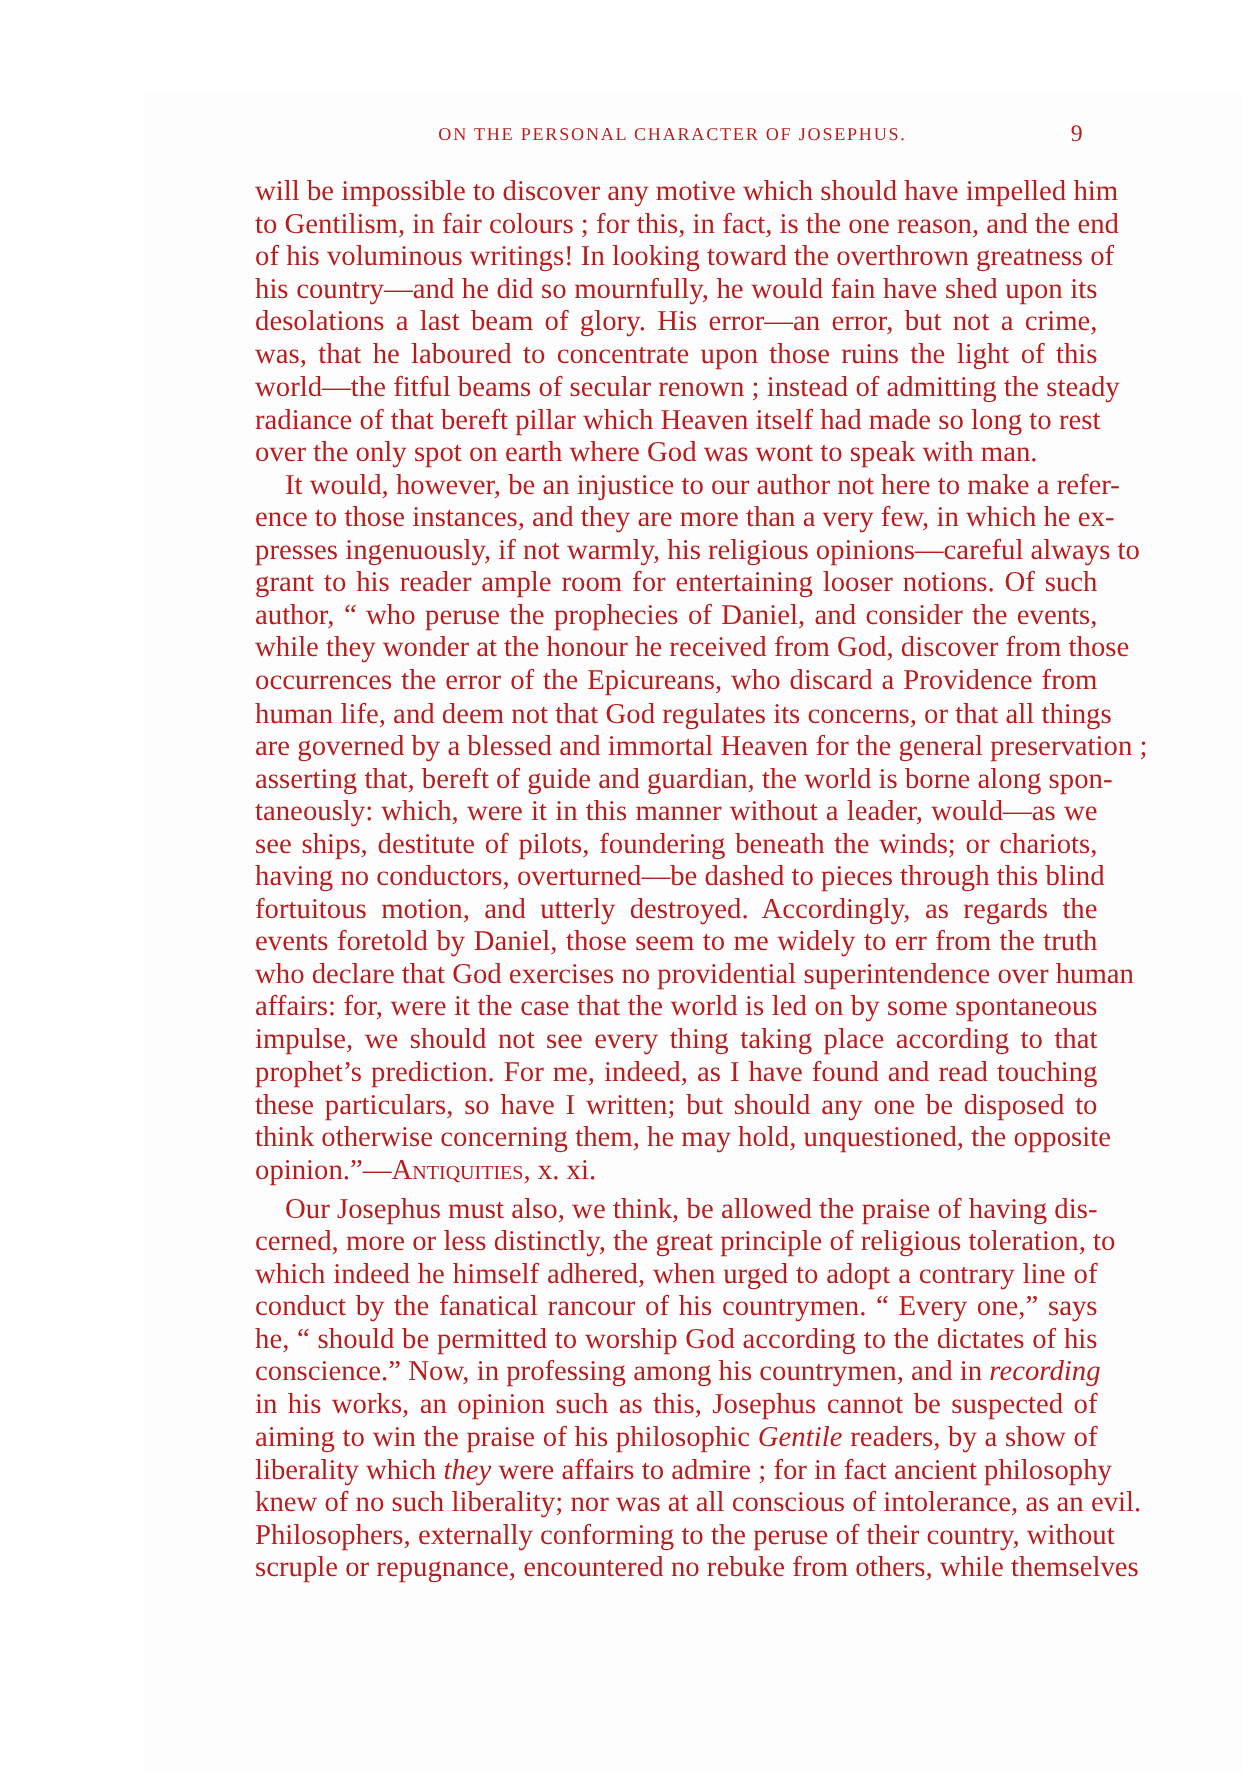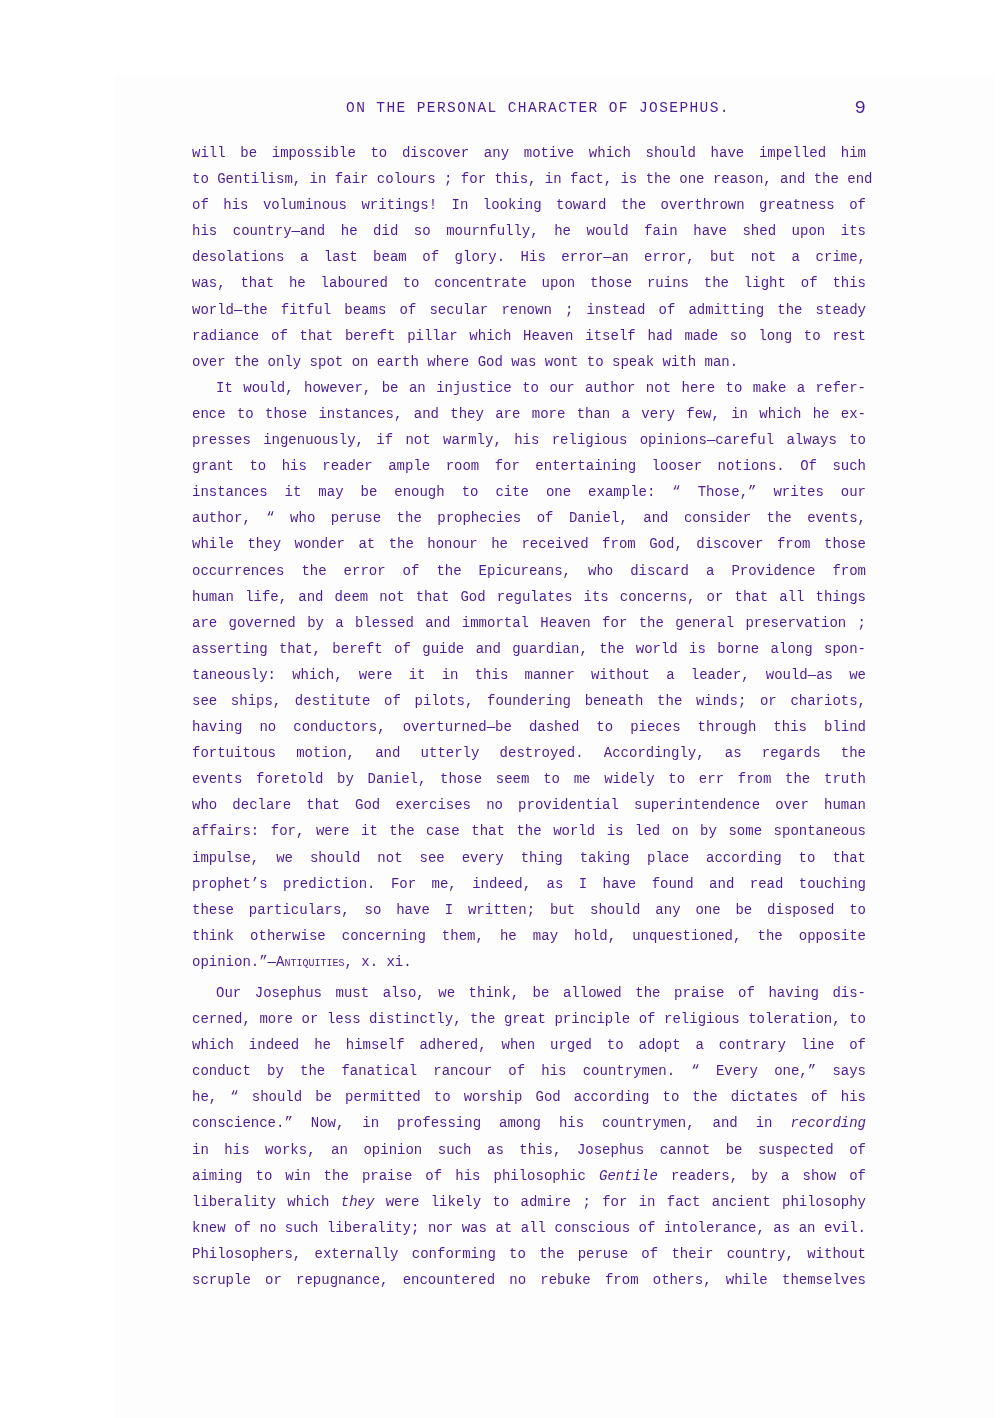--- a/index.html
+++ b/index.html
@@ -1,39 +1,39 @@
 <!DOCTYPE html>
 <html><head>
   <meta charset="utf-8">
   <style>
     html, body { margin: 0; padding: 0; background: #ffffff; }
     body { width: 1000px; height: 1418px; position: relative; overflow: hidden; }
     .page {
       position: absolute; left: 0; top: 0; width: 864px; height: 1418px;
-      background: #ffffff; color: #4c1d95;
-      font-family: Liberation Mono, monospace;
+      background: #ffffff; color: #b91c1c;
+      font-family: Liberation Serif, serif;
     }
     .scan-area {
       position: absolute; left: 115px; top: 75px; width: 880px; height: 1343px;
       background: #fdfdfd;
     }
     .running-head {
       position: absolute; left: 192px; top: 100px; width: 674px; height: 22px;
     }
     .running-title {
       position: absolute; left: 0; right: 0; top: 0; text-align: center;
       font-size: 14.5px; letter-spacing: 1.4px; font-variant: small-caps;
       text-transform: uppercase; padding-left: 18px;
     }
     .page-number {
       position: absolute; right: 0; top: -3px; font-size: 19px;
     }
     .body-text {
-      position: absolute; left: 192px; top: 140px; width: 674px;
-      font-size: 14px; line-height: 26.1px; text-align: justify;
+      position: absolute; left: 204px; top: 140px; width: 674px;
+      font-size: 23px; line-height: 26.1px; text-align: justify;
     }
     .line {
       display: block; text-align: justify; text-align-last: justify;
       white-space: nowrap; height: 26.1px; overflow: visible;
     }
     .line.last { text-align-last: left; }
     .line.indent { padding-left: 24px; }
     .para-gap { height: 5px; }
     .sc { font-variant: small-caps; }
     i { font-style: italic; }
@@ -61,21 +61,20 @@
       <span class="line">world—the fitful beams of secular renown ; instead of admitting the steady</span>
       <span class="line">radiance of that bereft pillar which Heaven itself had made so long to rest</span>
       <span class="line last">over the only spot on earth where God was wont to speak with man.</span>
     </div>
 
     <div>
       <span class="line indent">It would, however, be an injustice to our author not here to make a refer-</span>
       <span class="line">ence to those instances, and they are more than a very few, in which he ex-</span>
       <span class="line">presses ingenuously, if not warmly, his religious opinions—careful always to</span>
       <span class="line">grant to his reader ample room for entertaining looser notions.  Of such</span>
-      <span class="line">instances it may be enough to cite one example: “ Those,” writes our</span>
       <span class="line">author, “ who peruse the prophecies of Daniel, and consider the events,</span>
       <span class="line">while they wonder at the honour he received from God, discover from those</span>
       <span class="line">occurrences the error of the Epicureans, who discard a Providence from</span>
       <span class="line">human life, and deem not that God regulates its concerns, or that all things</span>
       <span class="line">are governed by a blessed and immortal Heaven for the general preservation ;</span>
       <span class="line">asserting that, bereft of guide and guardian, the world is borne along spon-</span>
       <span class="line">taneously: which, were it in this manner without a leader, would—as we</span>
       <span class="line">see ships, destitute of pilots, foundering beneath the winds; or chariots,</span>
       <span class="line">having no conductors, overturned—be dashed to pieces through this blind</span>
       <span class="line">fortuitous motion, and utterly destroyed.  Accordingly, as regards the</span>
@@ -93,19 +92,19 @@
 
     <div>
       <span class="line indent">Our Josephus must also, we think, be allowed the praise of having dis-</span>
       <span class="line">cerned, more or less distinctly, the great principle of religious toleration, to</span>
       <span class="line">which indeed he himself adhered, when urged to adopt a contrary line of</span>
       <span class="line">conduct by the fanatical rancour of his countrymen.  “ Every one,” says</span>
       <span class="line">he, “ should be permitted to worship God according to the dictates of his</span>
       <span class="line"><span>conscience.”  Now, in professing among his countrymen, and in </span><i>recording</i></span>
       <span class="line">in his works, an opinion such as this, Josephus cannot be suspected of</span>
       <span class="line"><span>aiming to win the praise of his philosophic </span><i>Gentile</i><span> readers, by a show of</span></span>
-      <span class="line"><span>liberality which </span><i>they</i><span> were likely to admire ; for in fact ancient philosophy</span></span>
+      <span class="line"><span>liberality which </span><i>they</i><span> were affairs to admire ; for in fact ancient philosophy</span></span>
       <span class="line">knew of no such liberality; nor was at all conscious of intolerance, as an evil.</span>
       <span class="line">Philosophers, externally conforming to the peruse of their country, without</span>
       <span class="line">scruple or repugnance, encountered no rebuke from others, while themselves</span>
     </div>
   </div>
 </div>
 
 </body></html>

